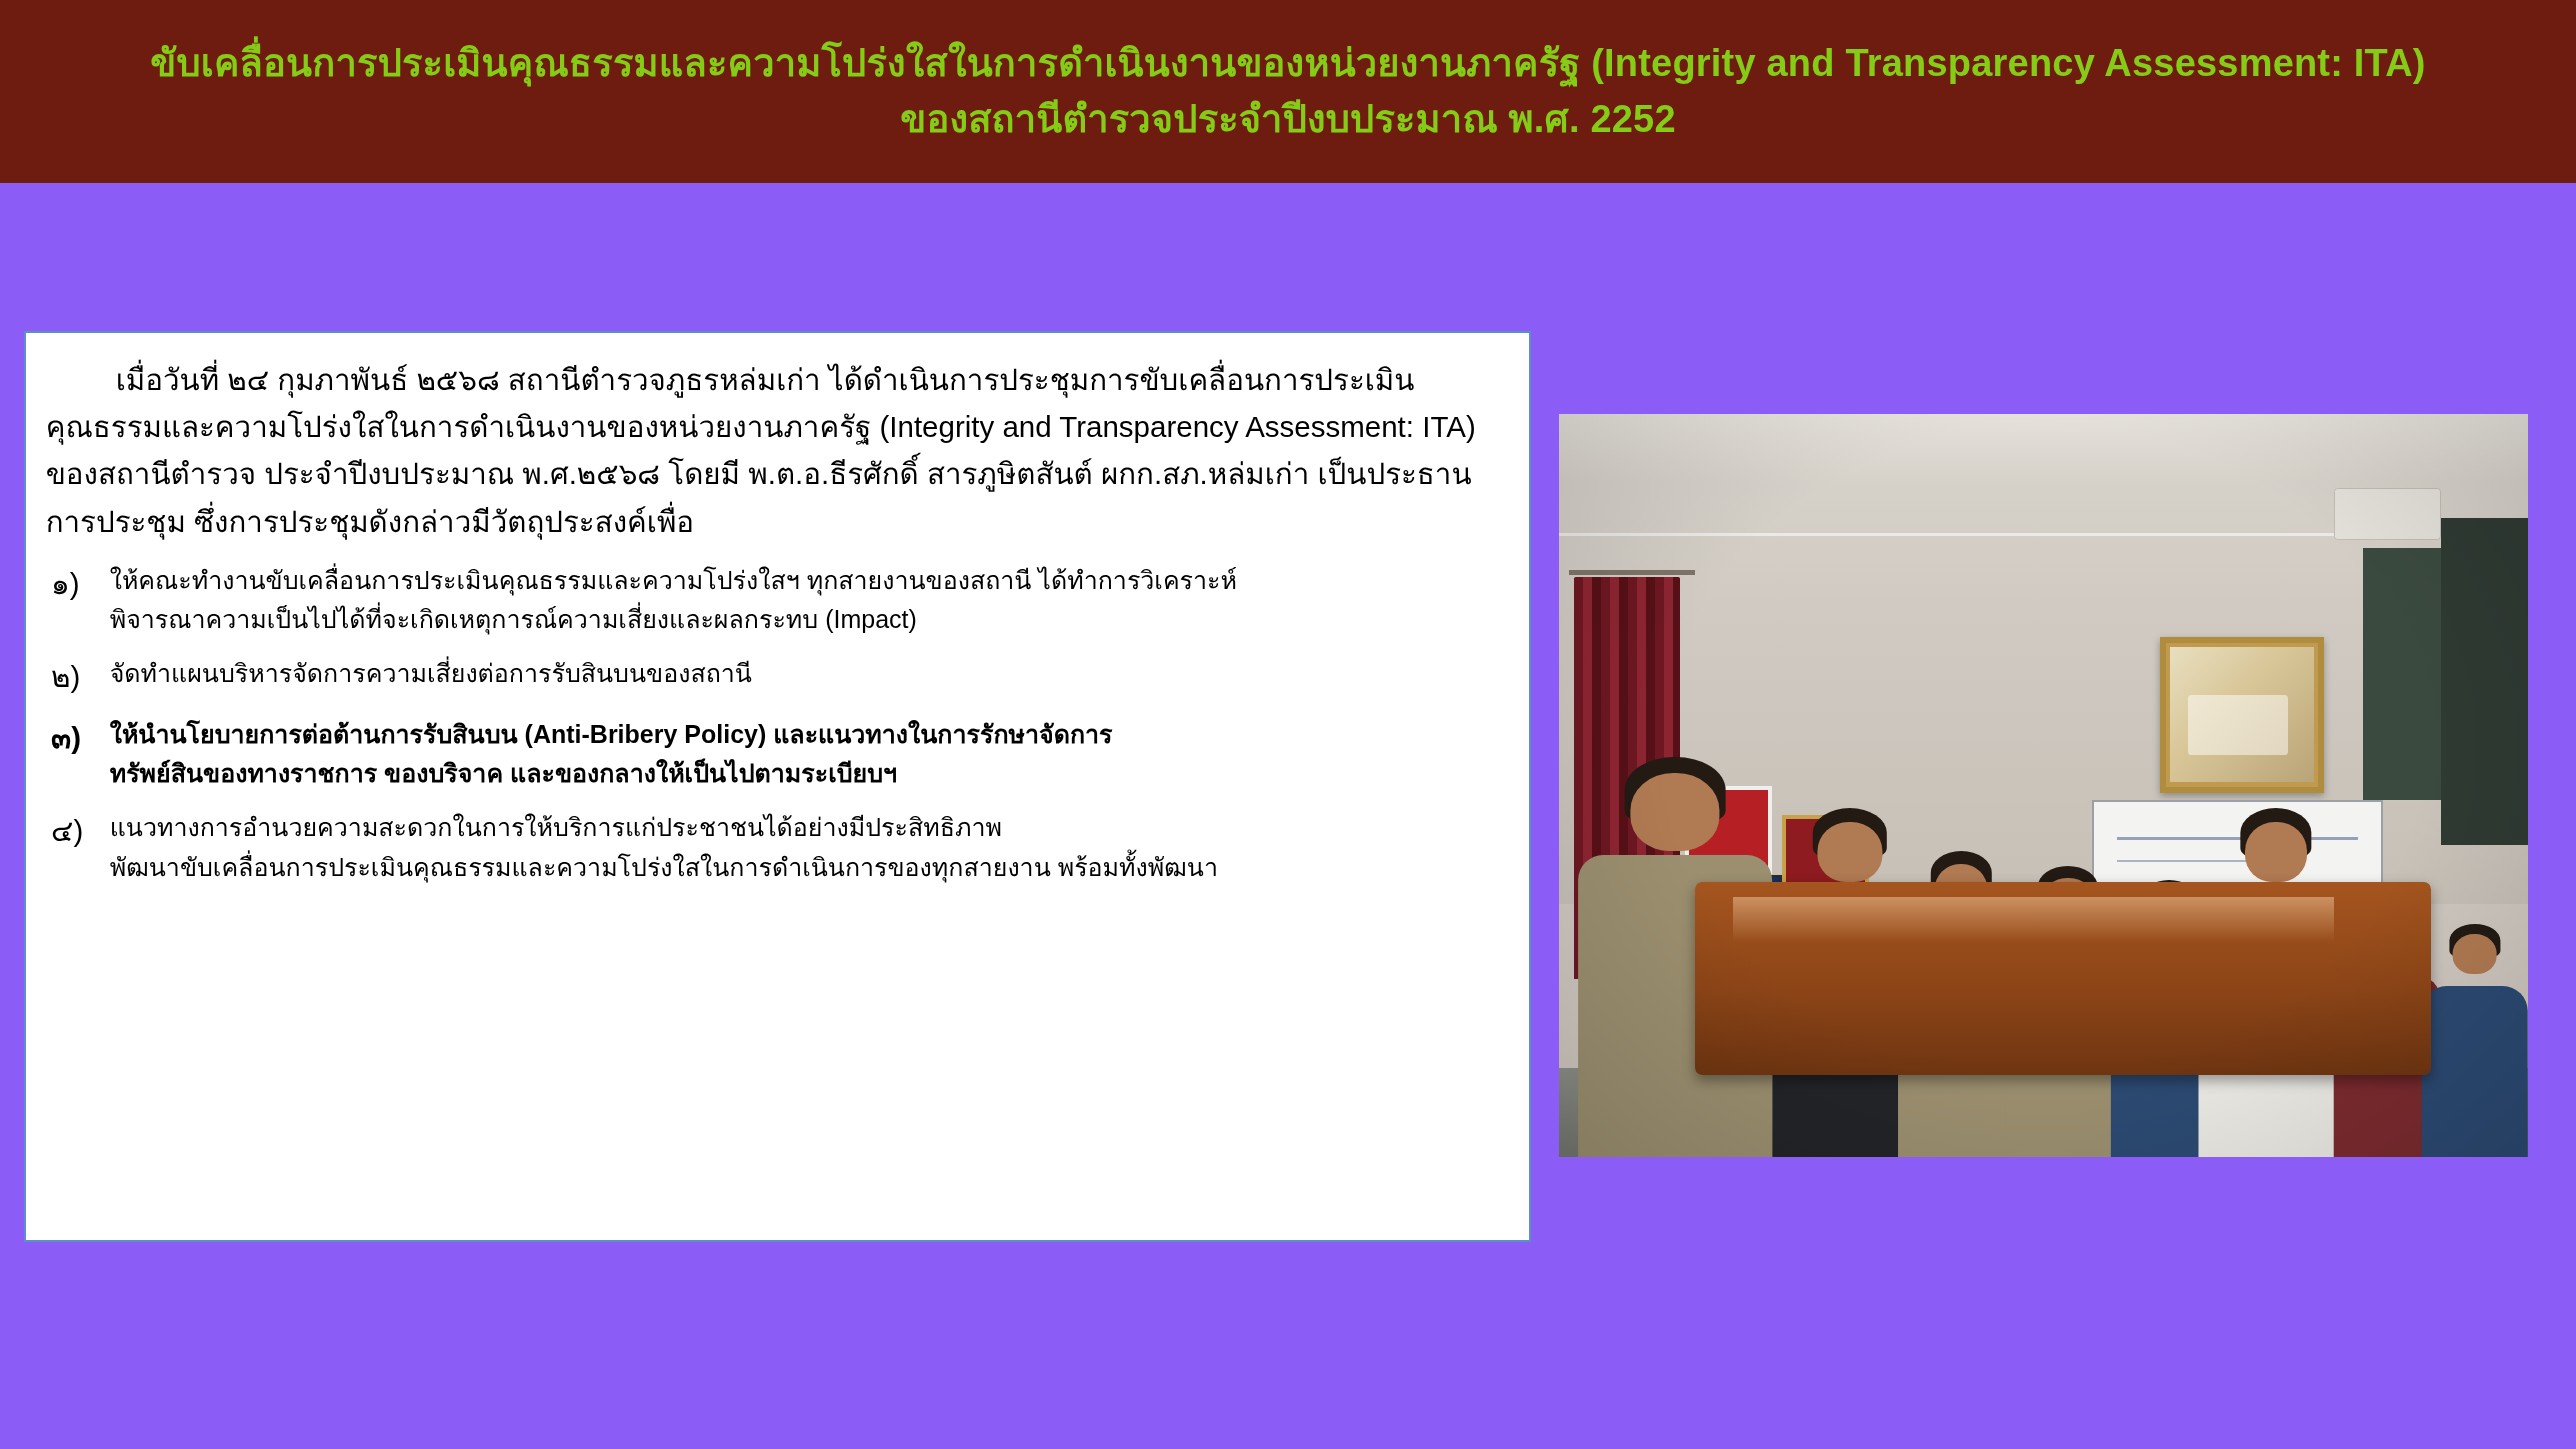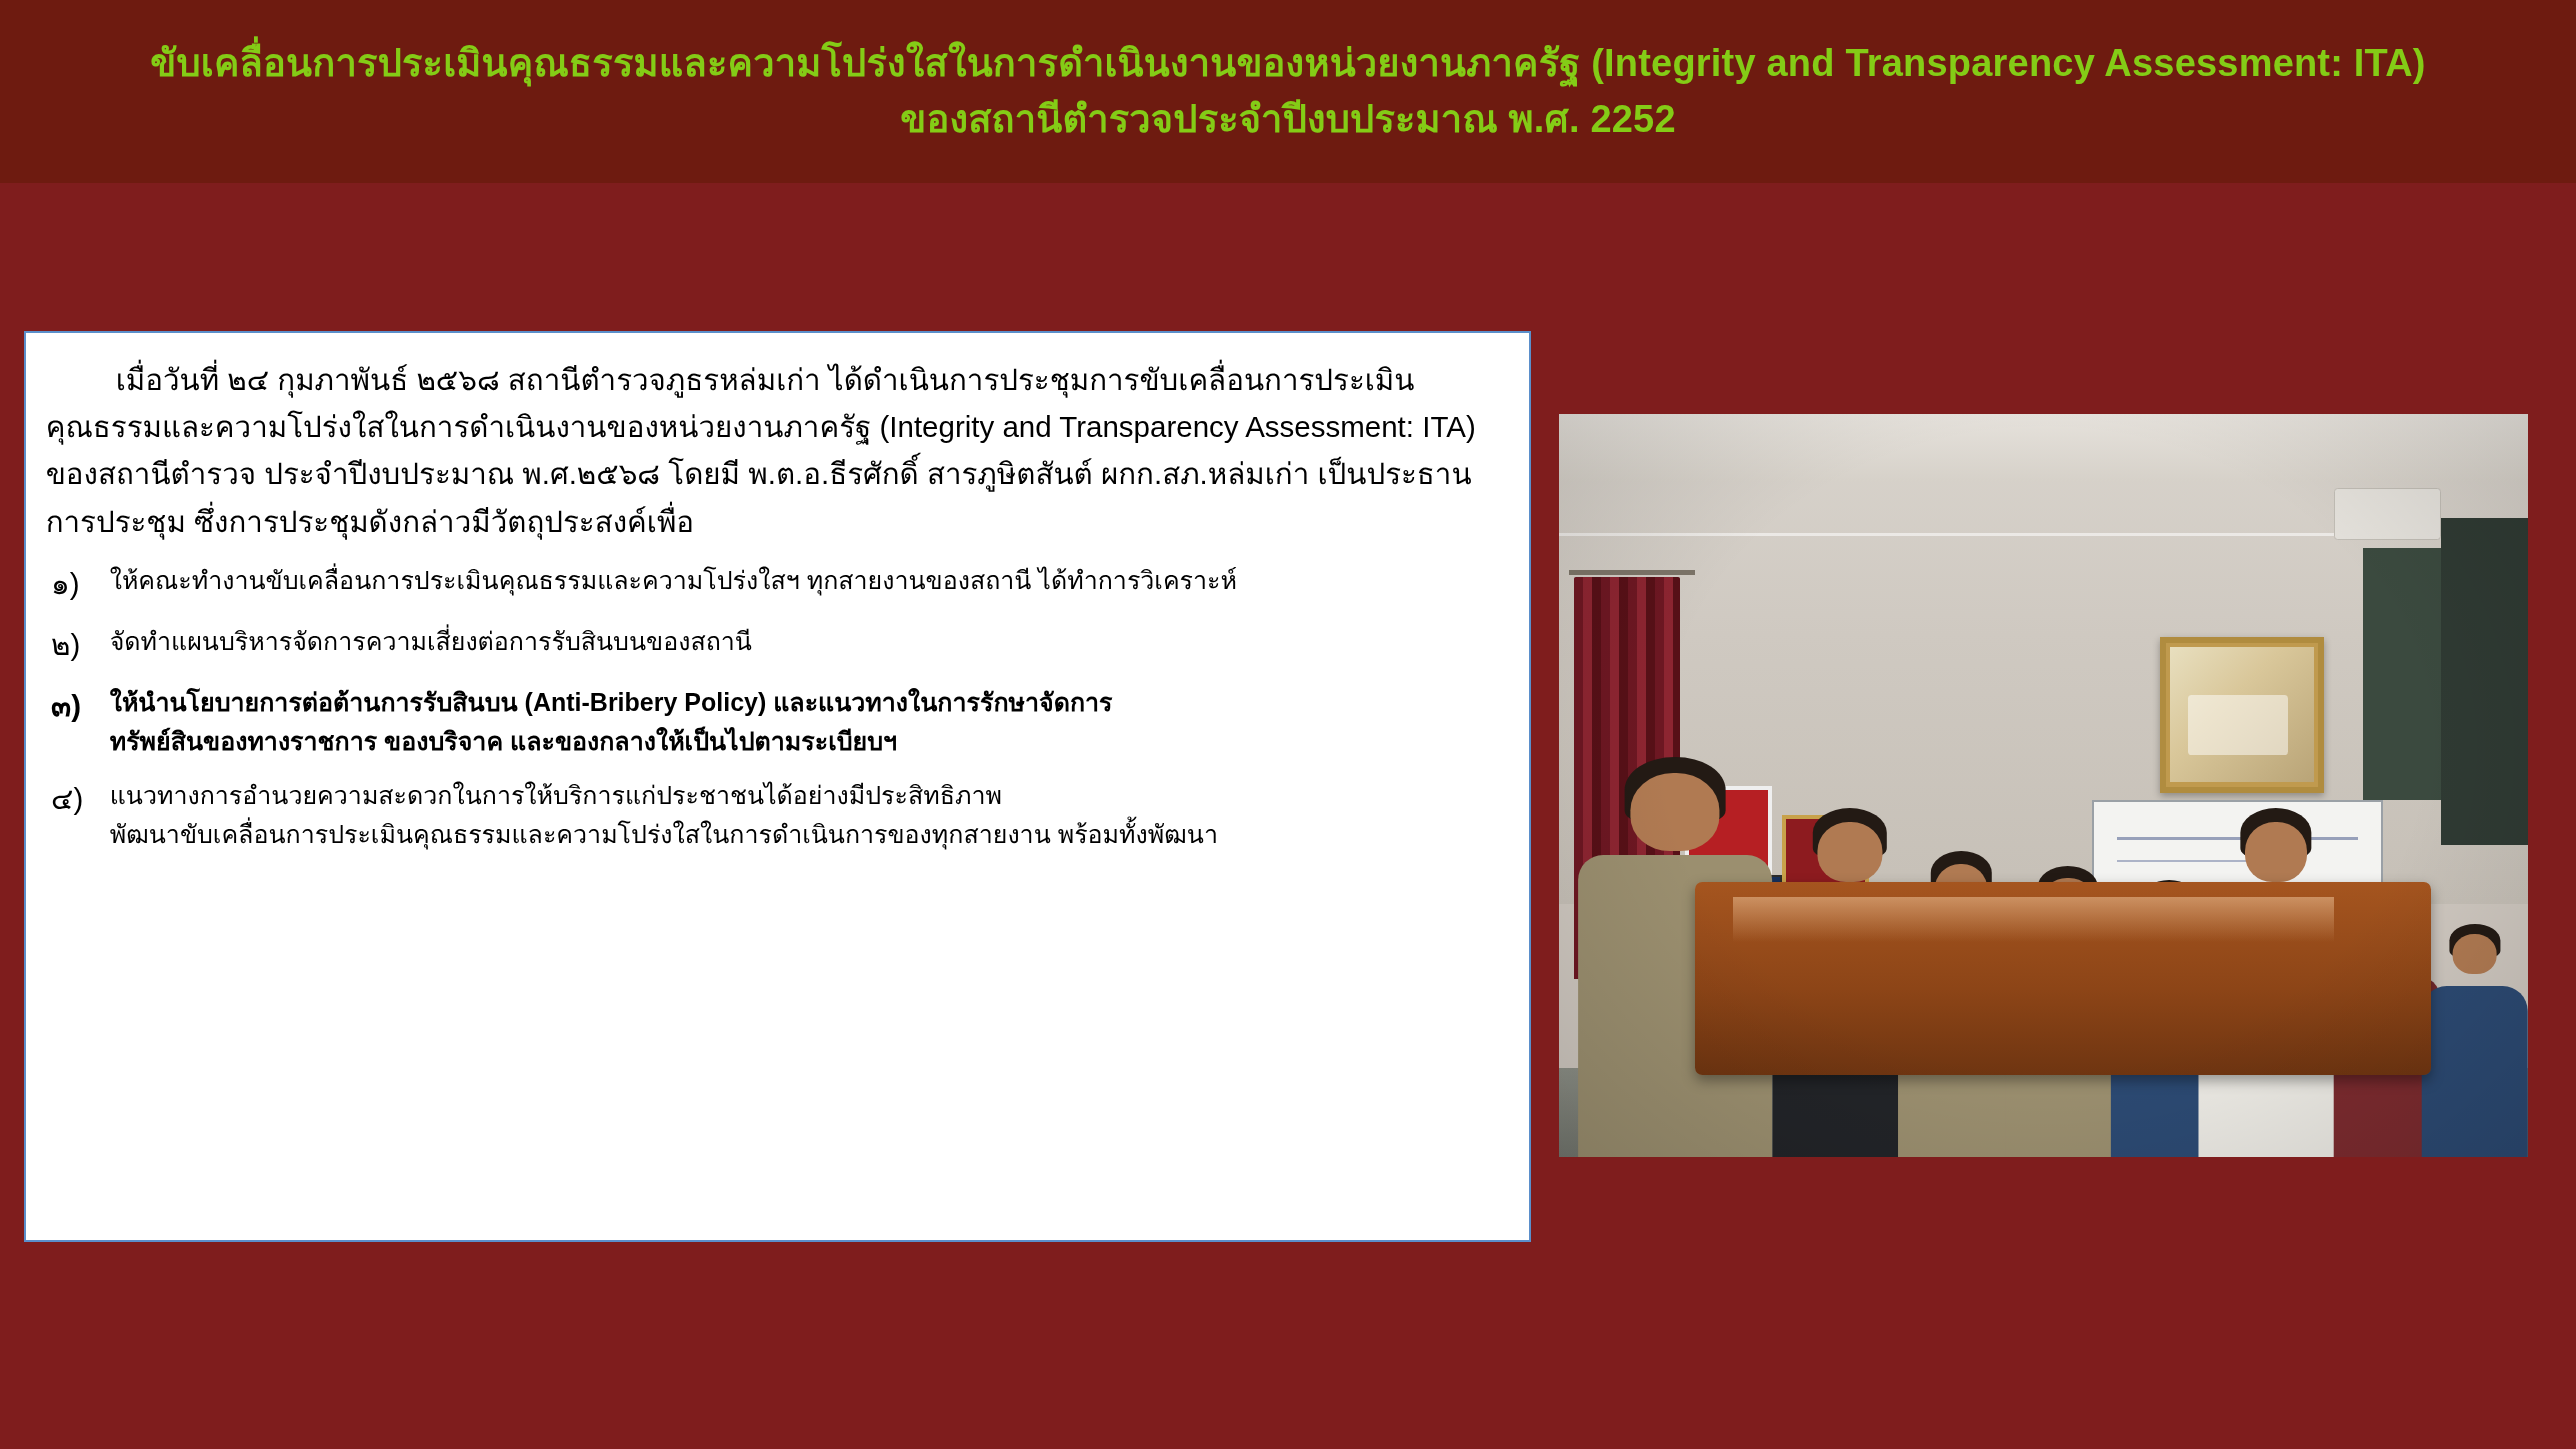--- a/index.html
+++ b/index.html
@@ -40,21 +40,21 @@
     white-space: nowrap;
   }
 
   
   #slide-body {
     position: absolute;
     left: 0;
     top: 183px;
     width: 2576px;
     height: 1266px;
-    background: #7f1d1d;
+    background: #8b5cf6;
   }
 
   
   #content-textbox {
     position: absolute;
     left: 24px;
     top: 148px;
     width: 1507px;
     height: 911px;
     border: 2.7px solid #5B8FCB;
@@ -251,20 +251,21 @@
 
 <div id="slide-body">
 
   <div id="content-textbox">
     <p class="para">เมื่อวันที่ ๒๔ กุมภาพันธ์ ๒๕๖๘  สถานีตำรวจภูธรหล่มเก่า ได้ดำเนินการประชุมการขับเคลื่อนการประเมินคุณธรรมและความโปร่งใสในการดำเนินงานของหน่วยงานภาครัฐ (Integrity and Transparency Assessment: ITA) ของสถานีตำรวจ ประจำปีงบประมาณ พ.ศ.๒๕๖๘  โดยมี พ.ต.อ.ธีรศักดิ์ สารภูษิตสันต์ ผกก.สภ.หล่มเก่า เป็นประธานการประชุม ซึ่งการประชุมดังกล่าวมีวัตถุประสงค์เพื่อ</p>
     <ul class="list" id="objectives-list">
         <li class="list-item">
           <span class="item-marker">๑)</span>
           <span class="item-text">
             <span class="item-line">ให้คณะทำงานขับเคลื่อนการประเมินคุณธรรมและความโปร่งใสฯ ทุกสายงานของสถานี ได้ทำการวิเคราะห์</span>
+            <span class="item-line">พิจารณาความเป็นไปได้ที่จะเกิดเหตุการณ์ความเสี่ยงและผลกระทบ (Impact)</span>
           </span>
         </li>
         <li class="list-item">
           <span class="item-marker">๒)</span>
           <span class="item-text">
             <span class="item-line">จัดทำแผนบริหารจัดการความเสี่ยงต่อการรับสินบนของสถานี</span>
           </span>
         </li>
         <li class="list-item bold-item">
           <span class="item-marker">๓)</span>

